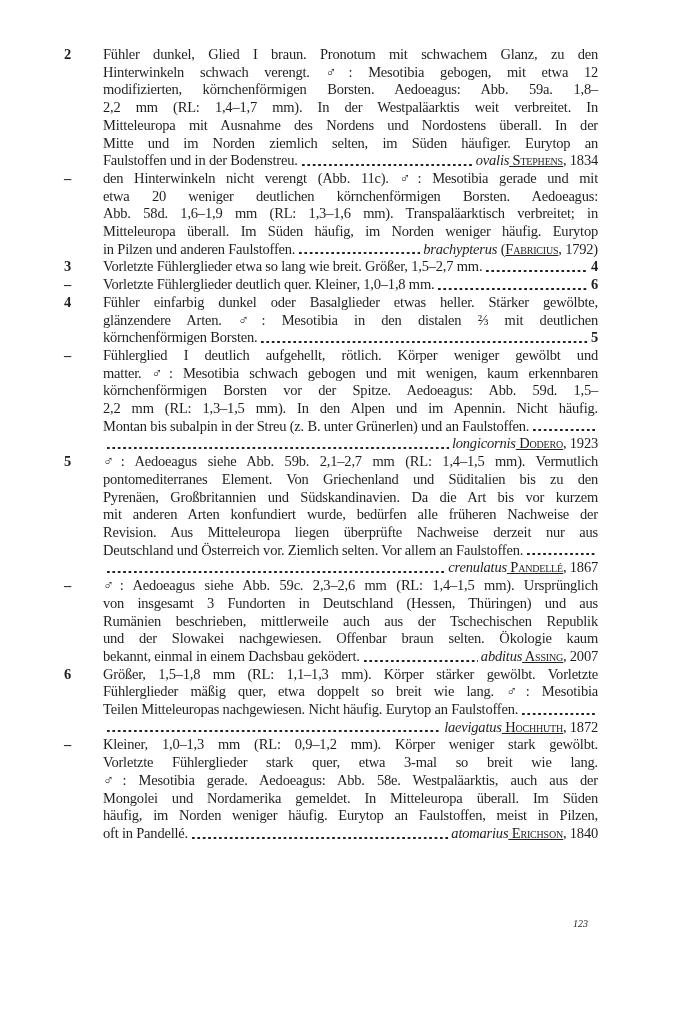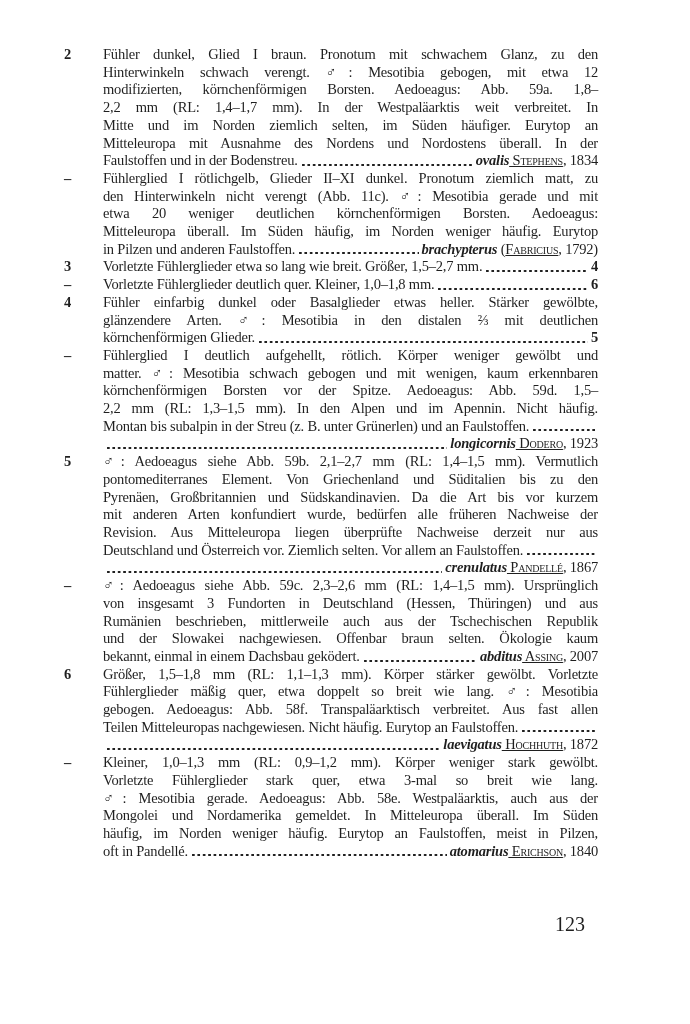--- a/index.html
+++ b/index.html
@@ -55,57 +55,58 @@
     min-width: 8px;
     align-self: flex-end;
     height: 4px;
     margin: 0 3px 3px 4px;
     background-image: radial-gradient(circle at 1.4px 2px, #1f1f1f 1.05px, transparent 1.5px);
     background-size: 5.4px 4px;
     background-repeat: repeat-x;
   }
   .seg-plain { }
   .seg-bold { font-weight: bold; }
-  .seg-species { font-weight: bold; font-style: italic; }
+  .seg-species { font-weight: normal; font-style: italic; }
   .seg-smallcaps { font-variant: small-caps; text-decoration: underline; }
   .pagenum {
     position: absolute;
-    left: 555px;
+    left: 573px;
     top: 915px;
-    font-size: 20px;
+    font-size: 10px;
     line-height: 18px;
+    font-style: italic;
   }
 </style>
 </head>
 <body>
 
 <div class="page">
   <div class="content">
       <div class="couplet">
         <div class="num">2</div>
         <div class="body">
           <div class="line-j"><span class="seg-plain">Fühler dunkel, Glied I braun. Pronotum mit schwachem Glanz, zu den</span></div>
           <div class="line-j"><span class="seg-plain">Hinterwinkeln schwach verengt. ♂: Mesotibia gebogen, mit etwa 12</span></div>
           <div class="line-j"><span class="seg-plain">modifizierten, körnchenförmigen Borsten. Aedoeagus: Abb. 59a. 1,8–</span></div>
           <div class="line-j"><span class="seg-plain">2,2 mm (RL: 1,4–1,7 mm). In der Westpaläarktis weit verbreitet. In</span></div>
+          <div class="line-j"><span class="seg-plain">Mitteleuropa mit Ausnahme des Nordens und Nordostens überall. In der</span></div>
           <div class="line-j"><span class="seg-plain">Mitte und im Norden ziemlich selten, im Süden häufiger. Eurytop an</span></div>
-          <div class="line-j"><span class="seg-plain">Mitteleuropa mit Ausnahme des Nordens und Nordostens überall. In der</span></div>
           <div class="line-l">
             <span class="left"><span class="seg-plain">Faulstoffen und in der Bodenstreu.</span></span>
             <span class="leader"></span>
             <span class="right"><span class="seg-species">ovalis</span><span class="seg-smallcaps"> Stephens</span><span class="seg-plain">, 1834</span></span>
           </div>
         </div>
       </div>
       <div class="couplet">
         <div class="num">–</div>
         <div class="body">
-          <div class="line-j"><span class="seg-plain">Fühlerglied I rötlichgelb, Glieder II–XI dunkel. Pronotum ziemlich matt, zu</span></div>
           <div class="line-j"><span class="seg-plain">den Hinterwinkeln nicht verengt (Abb. 11c). ♂: Mesotibia gerade und mit</span></div>
           <div class="line-j"><span class="seg-plain">etwa 20 weniger deutlichen körnchenförmigen Borsten. Aedoeagus:</span></div>
+          <div class="line-j"><span class="seg-plain">Abb. 58d. 1,6–1,9 mm (RL: 1,3–1,6 mm). Transpaläarktisch verbreitet; in</span></div>
           <div class="line-j"><span class="seg-plain">Mitteleuropa überall. Im Süden häufig, im Norden weniger häufig. Eurytop</span></div>
           <div class="line-l">
             <span class="left"><span class="seg-plain">in Pilzen und anderen Faulstoffen.</span></span>
             <span class="leader"></span>
             <span class="right"><span class="seg-species">brachypterus</span><span class="seg-plain"> (</span><span class="seg-smallcaps">Fabricius</span><span class="seg-plain">, 1792)</span></span>
           </div>
         </div>
       </div>
       <div class="couplet">
         <div class="num">3</div>
@@ -126,21 +127,21 @@
             <span class="right"><span class="seg-bold">6</span></span>
           </div>
         </div>
       </div>
       <div class="couplet">
         <div class="num">4</div>
         <div class="body">
           <div class="line-j"><span class="seg-plain">Fühler einfarbig dunkel oder Basalglieder etwas heller. Stärker gewölbte,</span></div>
           <div class="line-j"><span class="seg-plain">glänzendere Arten. ♂: Mesotibia in den distalen ⅔ mit deutlichen</span></div>
           <div class="line-l">
-            <span class="left"><span class="seg-plain">körnchenförmigen Glieder.</span></span>
+            <span class="left"><span class="seg-plain">körnchenförmigen Borsten.</span></span>
             <span class="leader"></span>
             <span class="right"><span class="seg-bold">5</span></span>
           </div>
         </div>
       </div>
       <div class="couplet">
         <div class="num">–</div>
         <div class="body">
           <div class="line-j"><span class="seg-plain">Fühlerglied I deutlich aufgehellt, rötlich. Körper weniger gewölbt und</span></div>
           <div class="line-j"><span class="seg-plain">matter. ♂: Mesotibia schwach gebogen und mit wenigen, kaum erkennbaren</span></div>
@@ -186,21 +187,20 @@
             <span class="leader"></span>
             <span class="right"><span class="seg-species">abditus</span><span class="seg-smallcaps"> Assing</span><span class="seg-plain">, 2007</span></span>
           </div>
         </div>
       </div>
       <div class="couplet">
         <div class="num">6</div>
         <div class="body">
           <div class="line-j"><span class="seg-plain">Größer, 1,5–1,8 mm (RL: 1,1–1,3 mm). Körper stärker gewölbt. Vorletzte</span></div>
           <div class="line-j"><span class="seg-plain">Fühlerglieder mäßig quer, etwa doppelt so breit wie lang. ♂: Mesotibia</span></div>
-          <div class="line-j"><span class="seg-plain">gebogen. Aedoeagus: Abb. 58f. Transpaläarktisch verbreitet. Aus fast allen</span></div>
           <div class="line-l">
             <span class="left"><span class="seg-plain">Teilen Mitteleuropas nachgewiesen. Nicht häufig. Eurytop an Faulstoffen.</span></span>
             <span class="leader"></span>
           </div>
           <div class="line-l">
             <span class="leader"></span>
             <span class="right"><span class="seg-species">laevigatus</span><span class="seg-smallcaps"> Hochhuth</span><span class="seg-plain">, 1872</span></span>
           </div>
         </div>
       </div>

